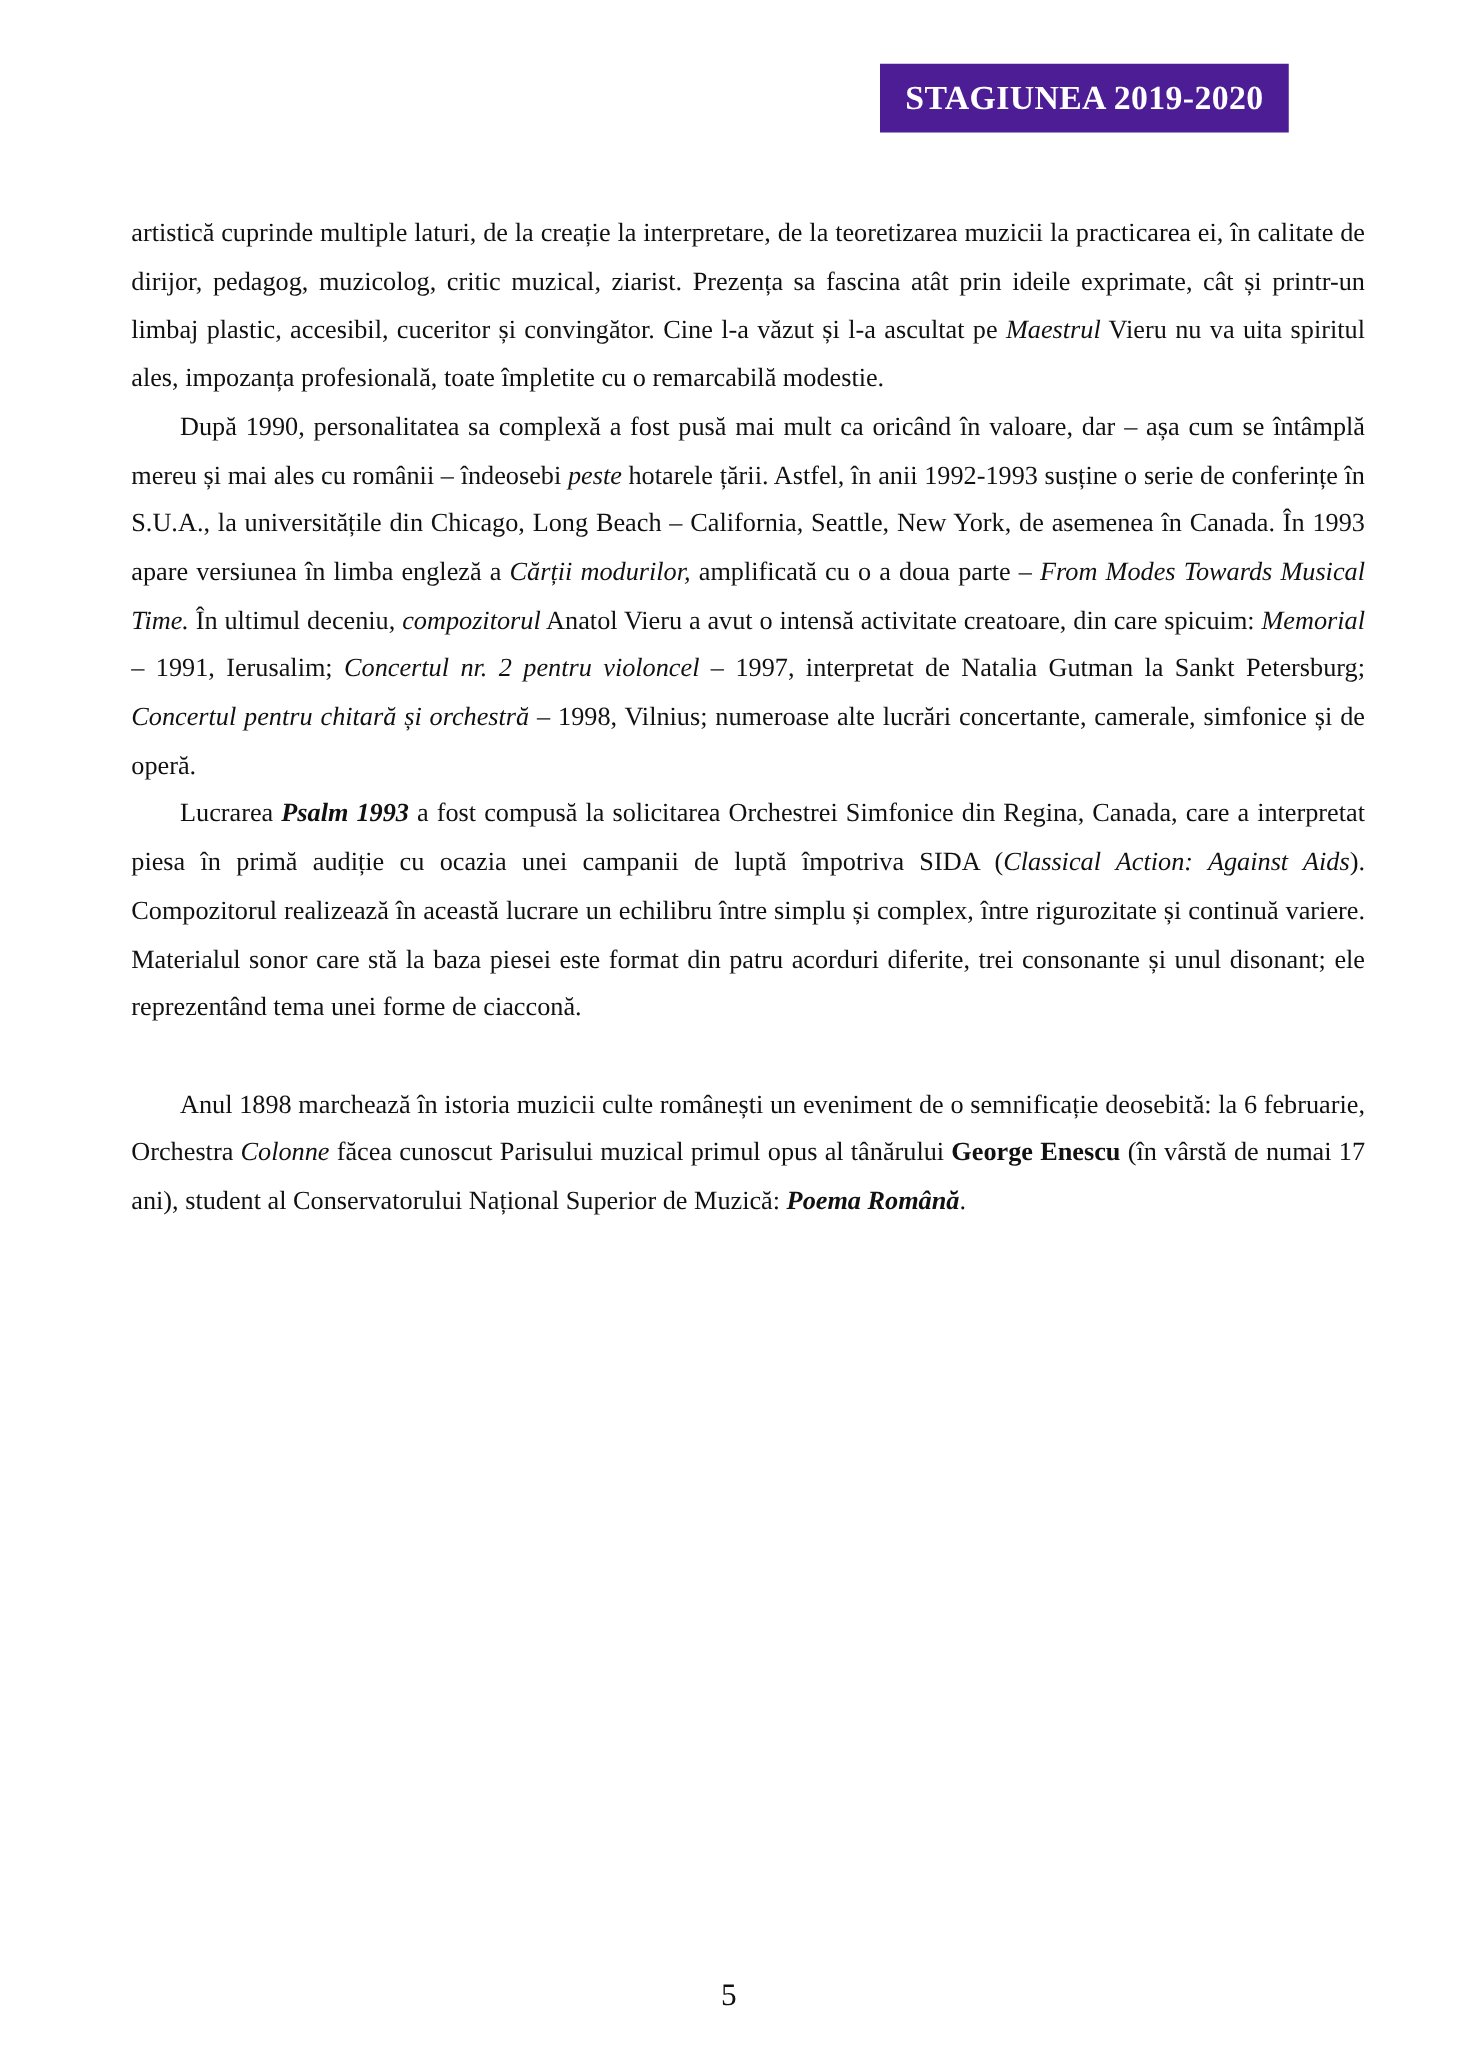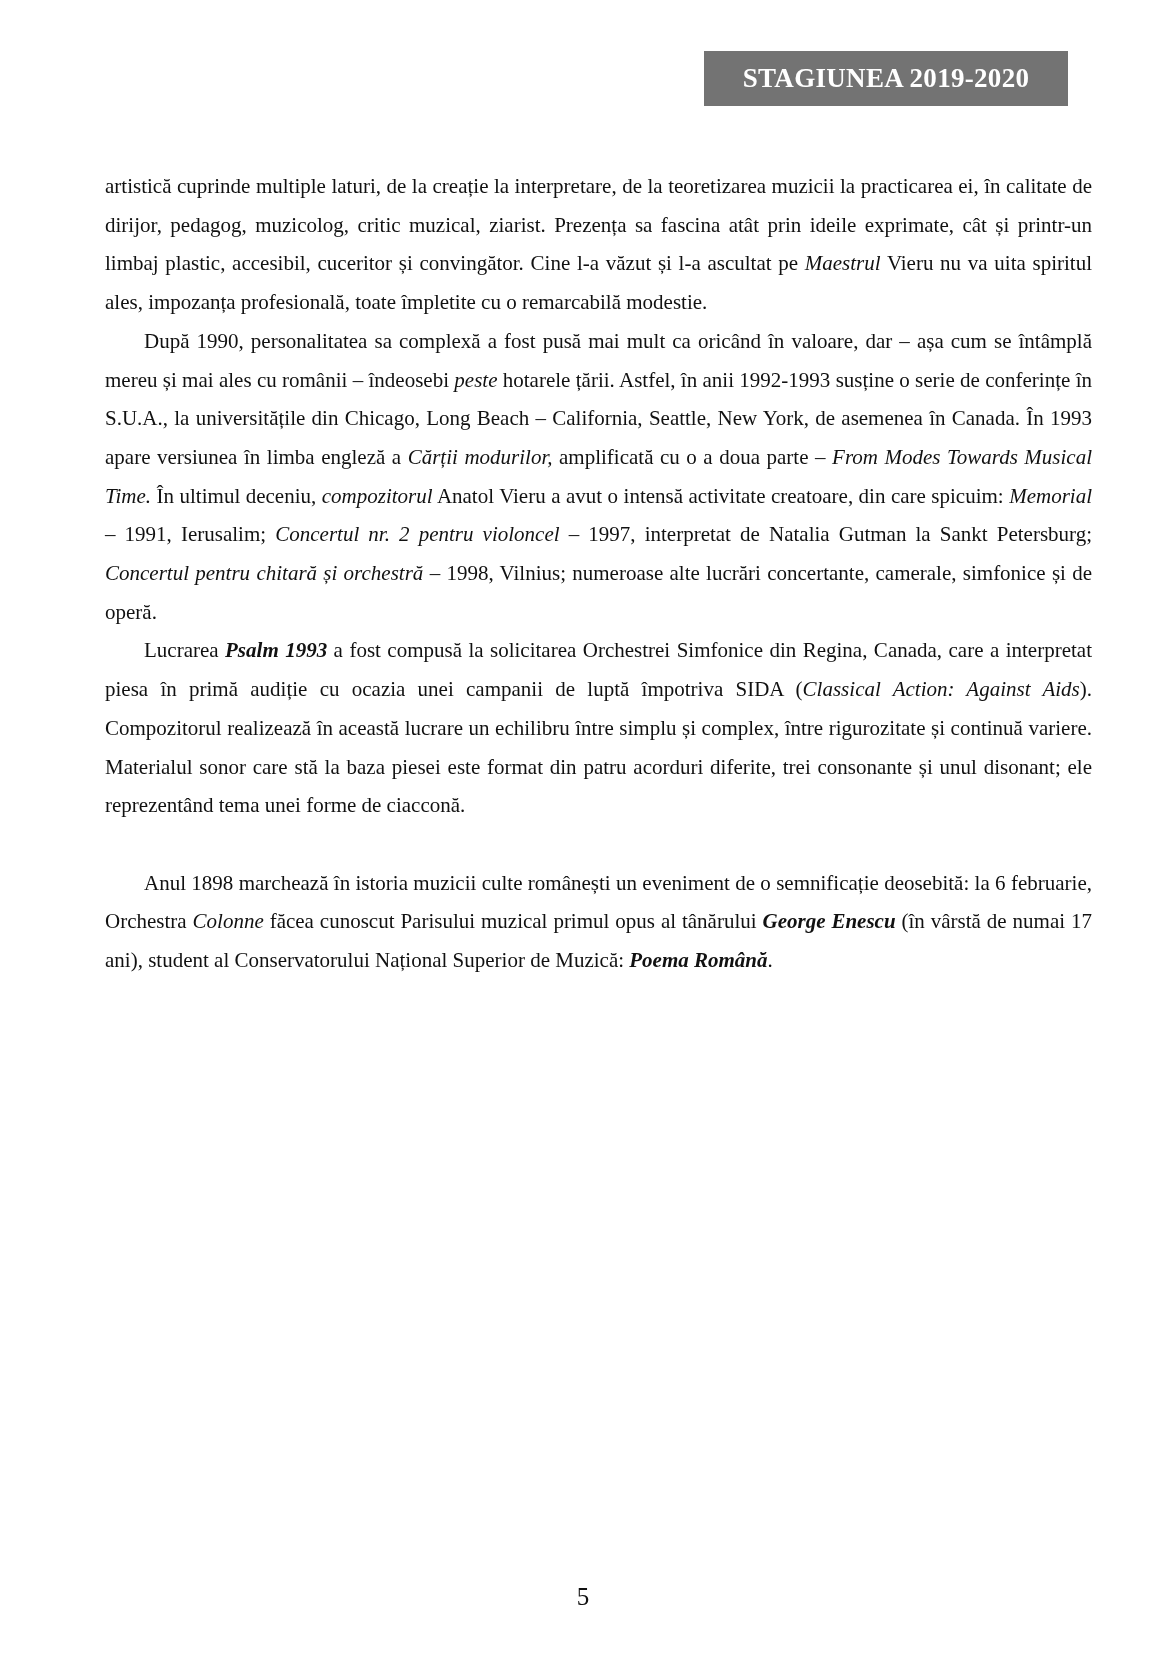--- a/index.html
+++ b/index.html
@@ -1,31 +1,31 @@
 <!DOCTYPE html>
 <html><head>
 <meta charset="utf-8">
 <style>
   html, body { margin: 0; padding: 0; background: #ffffff; }
   body { width: 1166px; height: 1654px; position: relative; overflow: hidden;
          font-family: "DejaVu Serif", "Liberation Serif", serif; color: #111111; }
-  .header-badge { position: absolute; left: 704px; top: 51px; width: 364px; height: 55px;
-                  background: #737373; color: #ffffff; display: flex; align-items: center;
+  .header-badge { position: absolute; left: 704px; top: 51px; width: 327px; height: 55px;
+                  background: #4c1d95; color: #ffffff; display: flex; align-items: center;
                   justify-content: center; font-family: "Liberation Serif", "DejaVu Serif", serif;
                   font-weight: bold; font-size: 27px; letter-spacing: 0.3px; }
   .body-text { position: absolute; left: 105px; top: 167px; width: 987px;
                font-family: "Liberation Serif", "DejaVu Serif", serif;
                font-size: 21px; line-height: 38.7px; text-align: justify; }
   .body-text p { margin: 0; }
   .body-text p.indent { text-indent: 39px; }
   .spacer { height: 38.7px; }
   .page-number { position: absolute; left: 0; width: 1166px; top: 1583px; text-align: center;
                  font-family: "Liberation Serif", "DejaVu Serif", serif; font-size: 25px; }
   em { font-style: italic; }
-  strong { font-weight: bold; font-style: italic; }
+  strong { font-weight: bold; }
 </style>
 </head>
 <body>
 
 <div class="header-badge">
   <span>STAGIUNEA 2019-2020</span>
 </div>
 
 <div class="body-text" id="body-text">
     <p class=""><span>artistică cuprinde multiple laturi, de la creație la interpretare, de la teoretizarea muzicii la practicarea ei, în calitate de dirijor, pedagog, muzicolog, critic muzical, ziarist. Prezența sa fascina atât prin ideile exprimate, cât și printr-un limbaj plastic, accesibil, cuceritor și convingător. Cine l-a văzut și l-a ascultat pe </span><em>Maestrul</em><span> Vieru nu va uita spiritul ales, impozanța profesională, toate împletite cu o remarcabilă modestie.</span></p>

